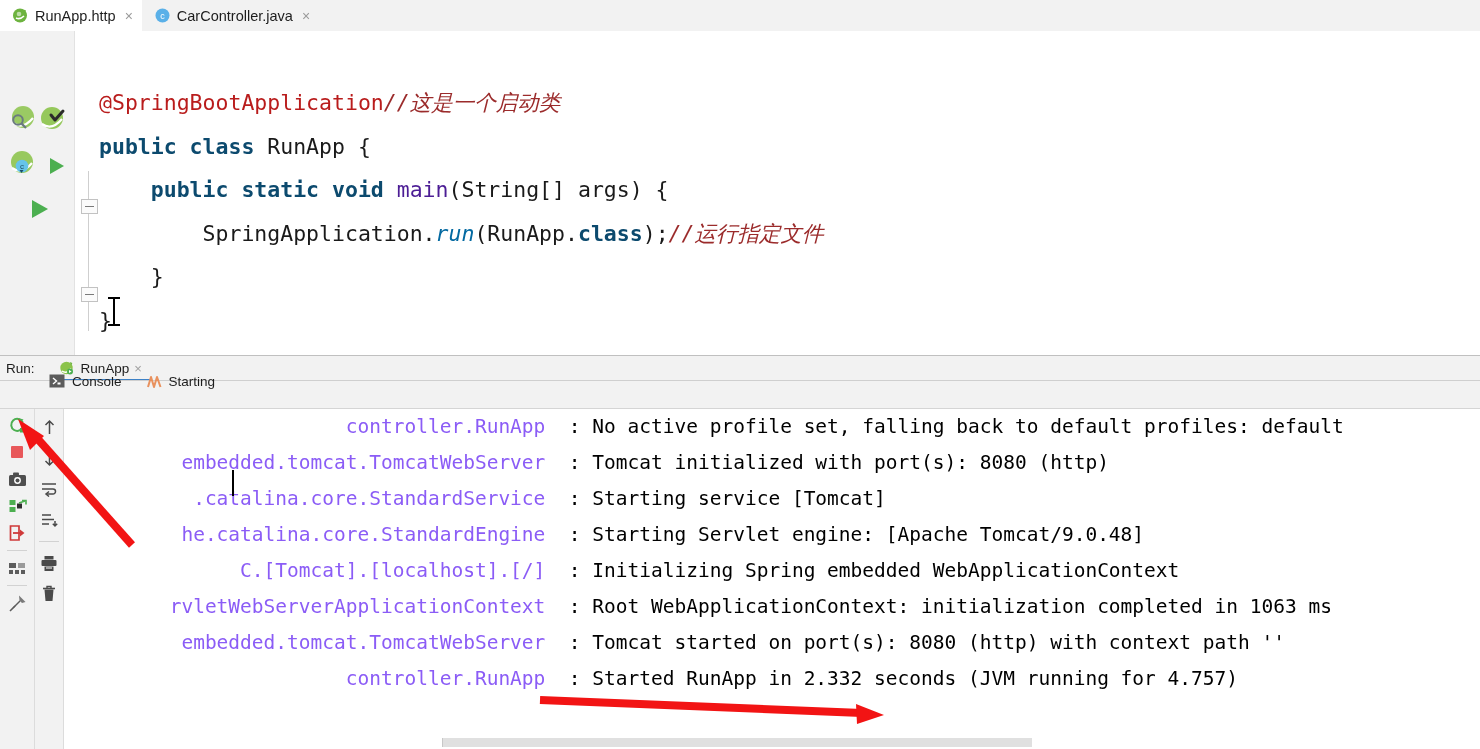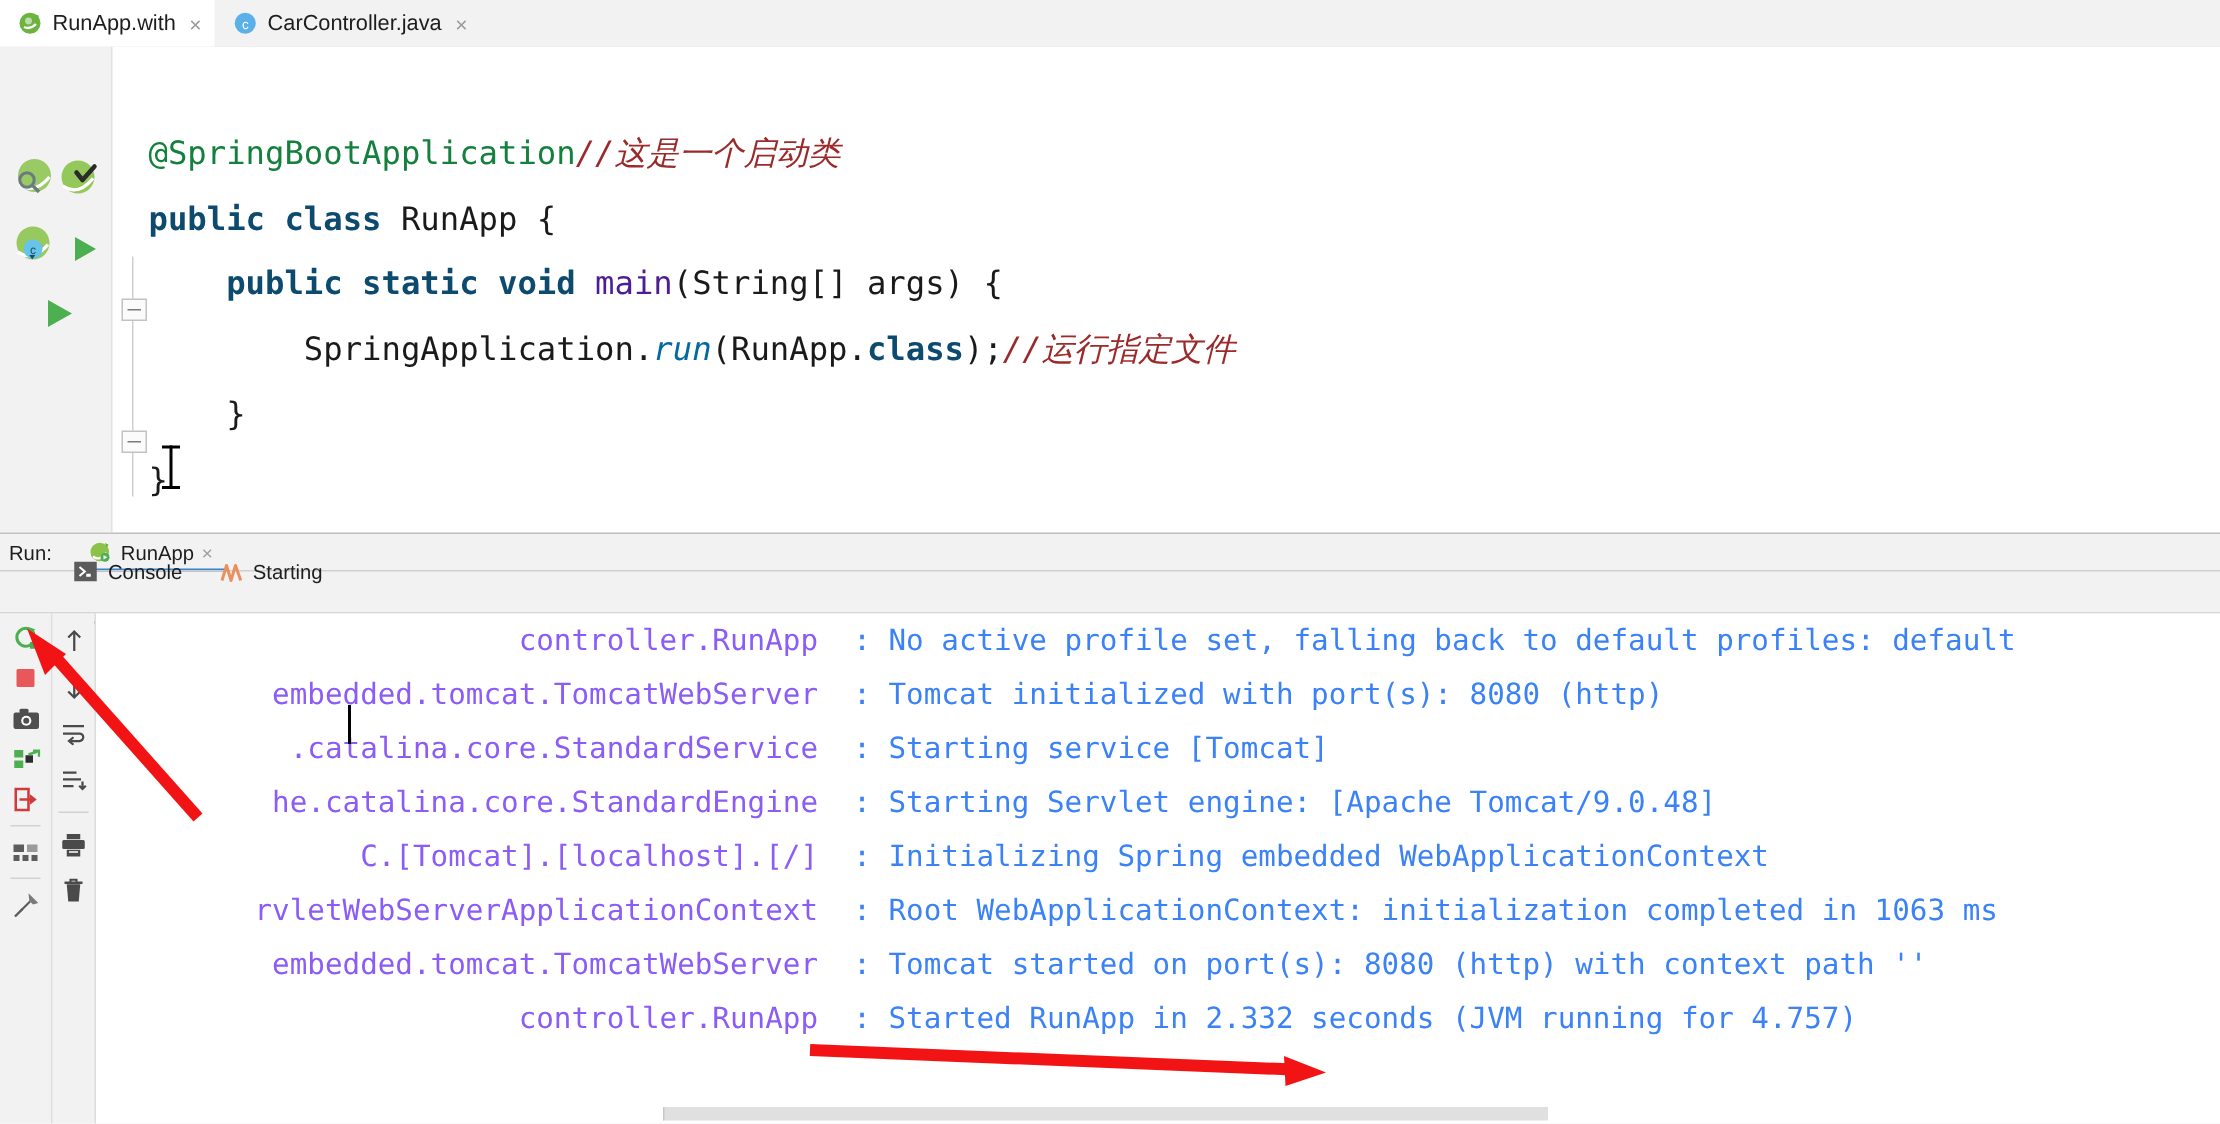--- a/index.html
+++ b/index.html
@@ -95,21 +95,21 @@
     position: absolute;
     left: 99px; top: 0;
     white-space: pre;
     font-family: "DejaVu Sans Mono", monospace;
     font-size: 21.5px;
     line-height: 43.5px;
     color: #1a1a1a;
   }
   .ln { display: block; height: 43.5px; }
   .kw   { color: #0c4a6e; font-weight: 700; }
-  .ann  { color: #15803d; }
+  .ann  { color: #b91c1c; }
   .cmt  { color: #9b2b2b; font-style: italic; }
   .meth { color: #4c1d95; }
   .stat { color: #0369a1; font-style: italic; }
   .plain{ color: #1a1a1a; }
 
   
   #editor-caret {
     position: absolute;
     left: 113px; top: 266px;
     width: 2px; height: 29px;
@@ -258,21 +258,21 @@
   #console-text {
     position: absolute;
     left: 0; top: 0;
     font-family: "DejaVu Sans Mono", monospace;
     font-size: 19.5px;
     line-height: 36px;
     white-space: pre;
   }
   .cline { display: block; height: 36px; }
   .logger { color: #8b5cf6; }
-  .msg { color: #3b82f6; margin-top: 28px; }
+  .msg { color: #000000; margin-top: 28px; }
 
   #console-caret {
     position: absolute;
     left: 232px; top: 470px;
     width: 2px; height: 26px;
     background: #000;
   }
 
   
   #console-hscroll-track {
@@ -309,21 +309,21 @@
 <div id="editor-tabbar">
   <div class="etab active">
     <span class="tabicon">
       <svg width="17" height="17" viewBox="0 0 17 17">
         <circle cx="8" cy="8.5" r="7" fill="#6db33f"></circle>
         <path d="M4 11 Q8 13 12 9" stroke="#ffffff" stroke-width="1.6" fill="none"></path>
         <path d="M11.5 2.5 l2.5 1 -1 2.5z" fill="#6db33f"></path>
         <circle cx="7" cy="7" r="2.3" fill="#ffffff" opacity="0.55"></circle>
       </svg>
     </span>
-    <span>RunApp.with</span>
+    <span>RunApp.http</span>
     <span class="tabclose">×</span>
   </div>
   <div class="etab">
     <span class="tabicon">
       <svg width="17" height="17" viewBox="0 0 17 17">
         <circle cx="8.5" cy="8.5" r="7" fill="#5ab0e8"></circle>
         <text x="8.5" y="12" font-size="9" fill="#ffffff" text-anchor="middle" font-family="Liberation Sans, sans-serif">c</text>
       </svg>
     </span>
     <span>CarController.java</span>

